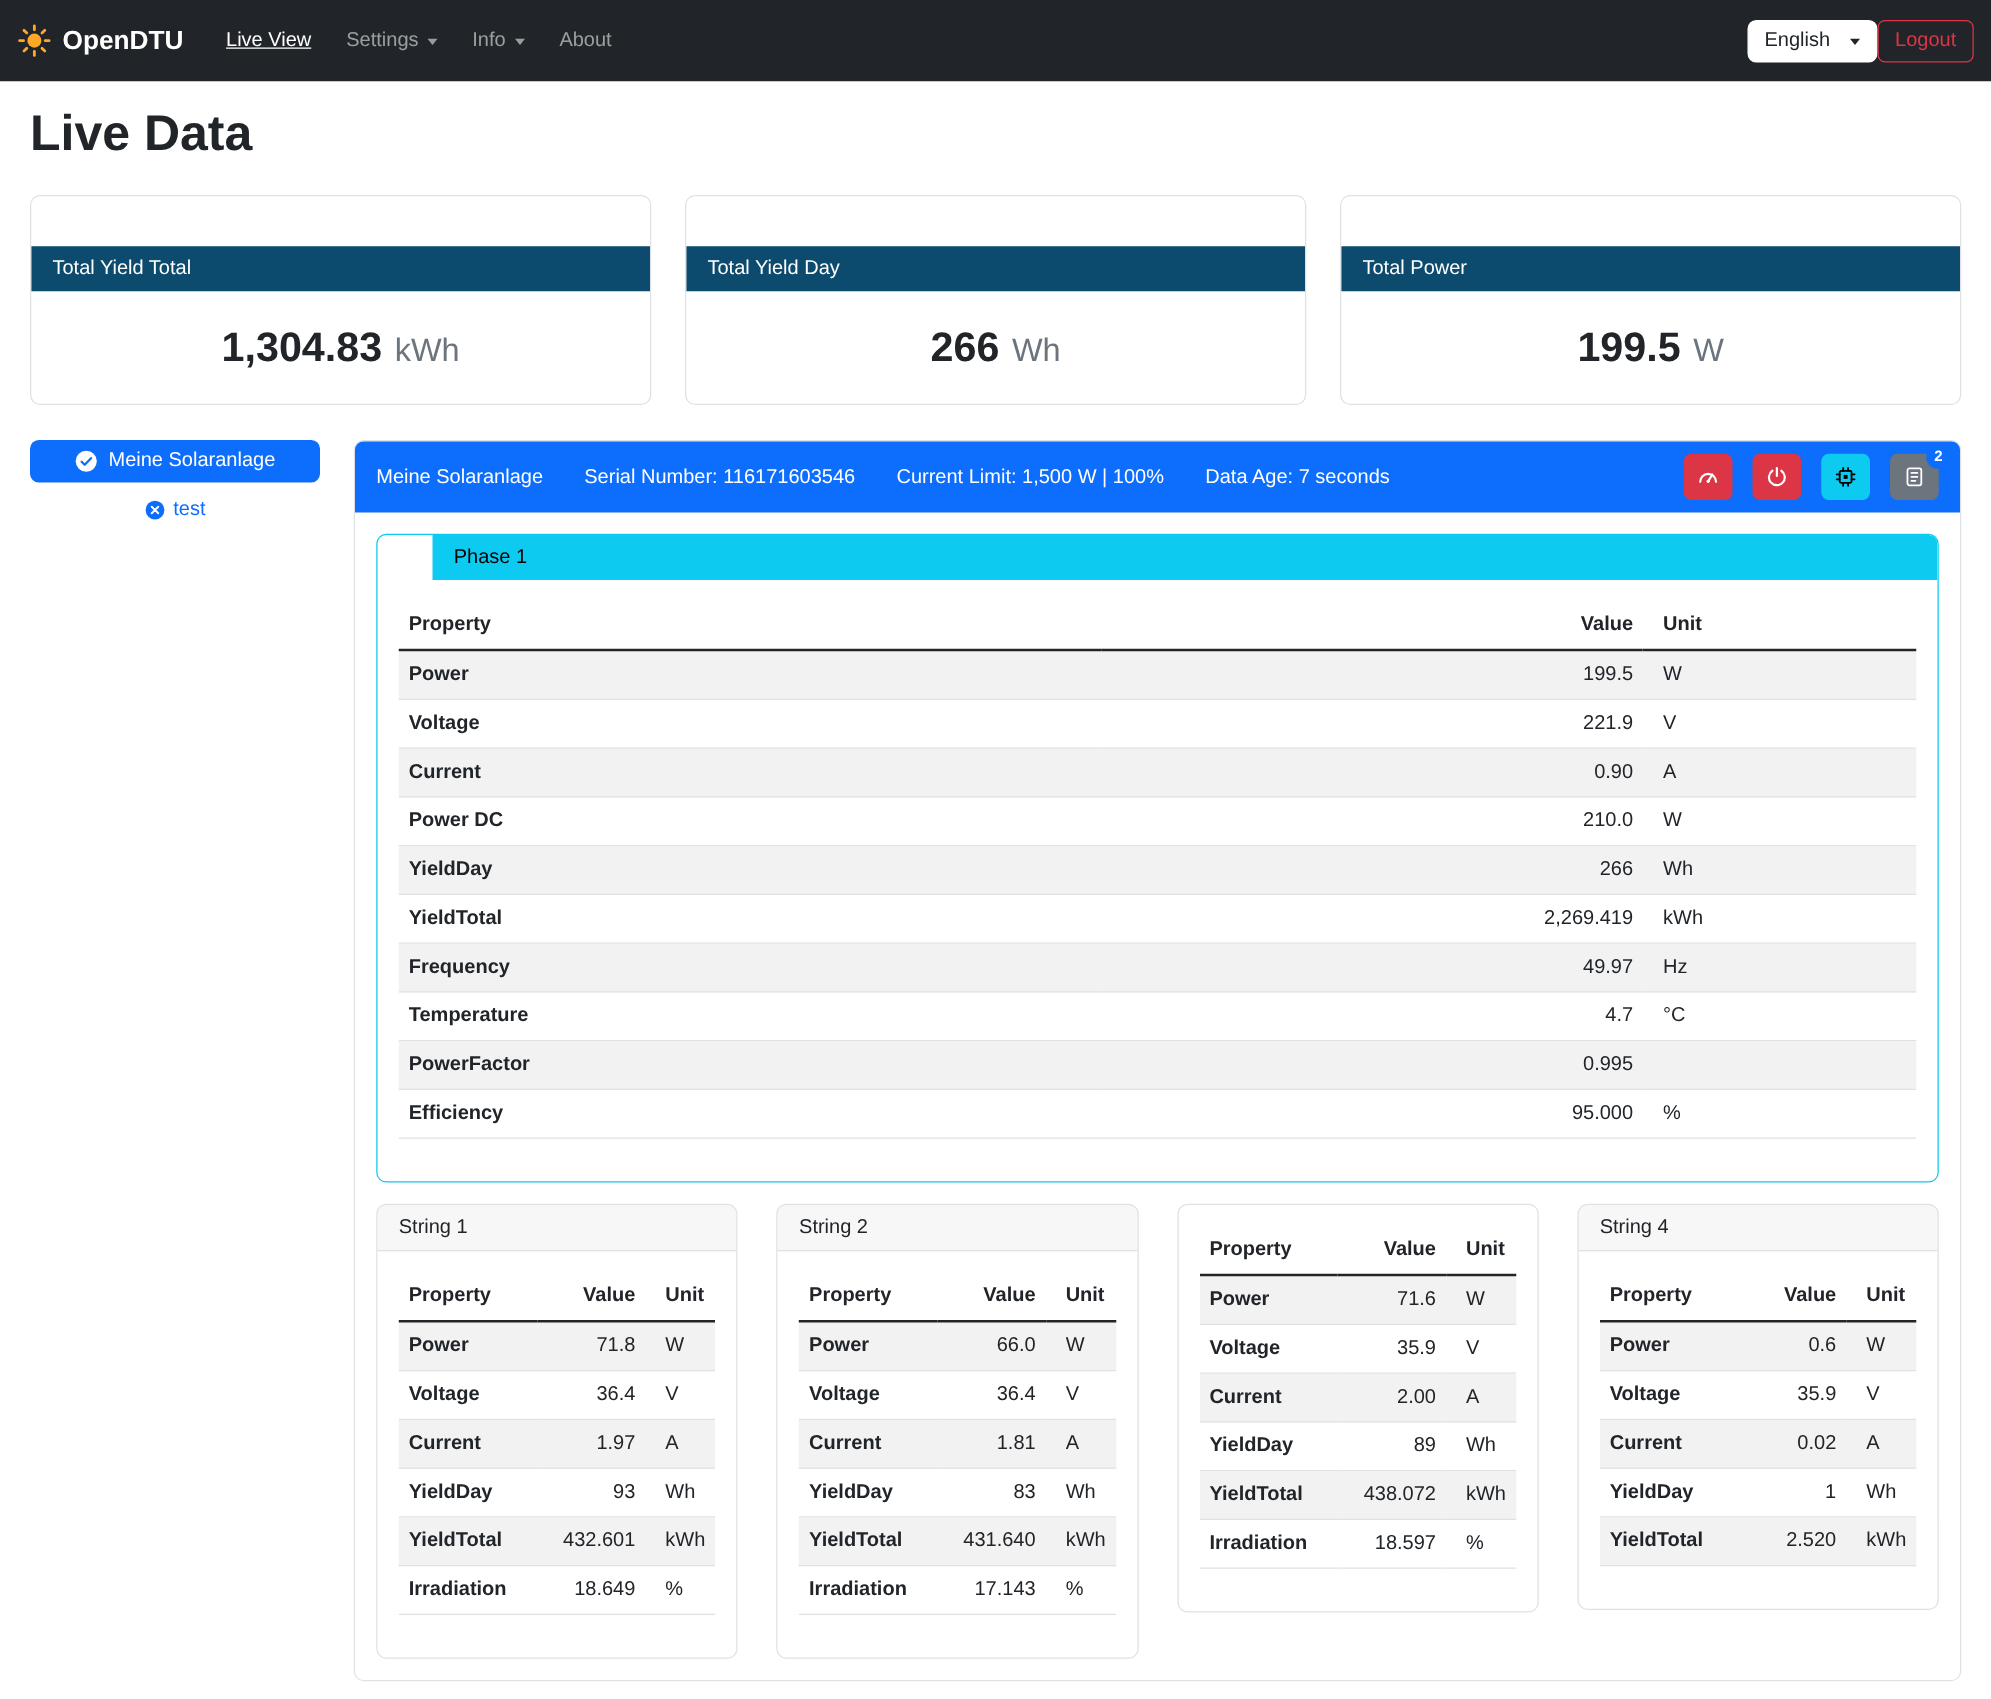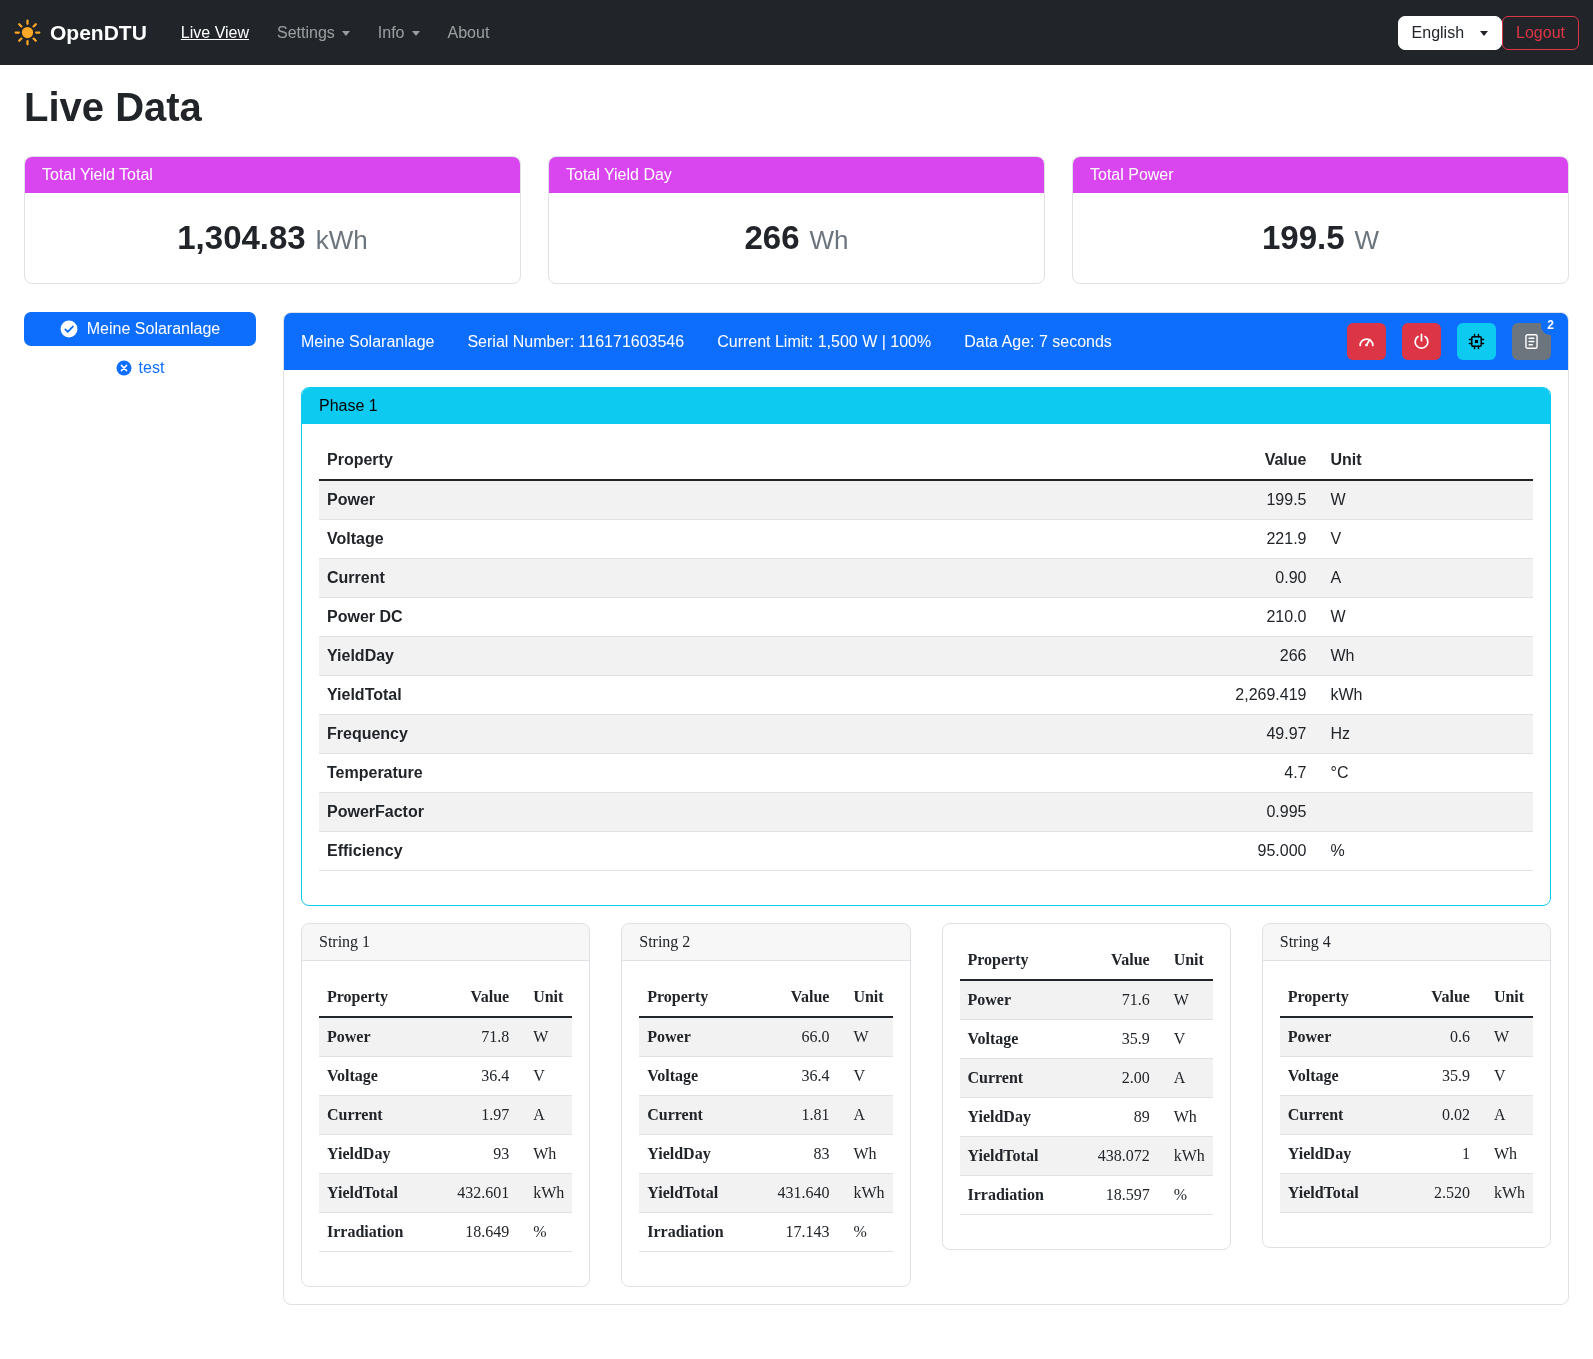--- a/index.html
+++ b/index.html
@@ -35,21 +35,21 @@
     background:transparent; color:#dc3545; border:1px solid #dc3545;
     border-radius:6px; padding:7px 13px; font-size:16px; cursor:pointer;
     font-family:inherit;
   }
   
   .container { padding:0 24px 40px; }
   .page-title { font-size:40px; font-weight:700; margin:20px 0 26px; }
   
   .stats { display:grid; grid-template-columns:repeat(3,1fr); gap:27px; margin-bottom:28px; }
   .stat-card { border:1px solid #dee2e6; border-radius:8px; overflow:hidden; background:#fff; }
-  .stat-head { background:#d946ef; color:#fff; padding:9px 17px; }
+  .stat-head { background:#0c4a6e; color:#fff; padding:9px 17px;margin-top:40px; }
   .stat-body { display:flex; align-items:baseline; justify-content:center; gap:10px; padding:26px 16px; }
   .stat-value { font-size:33px; font-weight:600; }
   .stat-unit { font-size:26px; color:#6c757d; }
   
   .layout { display:flex; align-items:flex-start; gap:27px; }
   .sidebar { width:232px; flex:none; }
   .inv-select-btn {
     width:100%; background:#0d6efd; color:#fff; border:none; border-radius:7px;
     padding:8px 12px; font-size:16px; display:flex; align-items:center;
     justify-content:center; gap:9px; cursor:pointer; font-family:inherit;
@@ -74,34 +74,34 @@
   .btn-danger { background:#dc3545; }
   .btn-info { background:#0dcaf0; }
   .btn-secondary { background:#6c757d; }
   .evt-badge {
     position:absolute; top:-8px; right:-9px; background:#0d6efd; color:#fff;
     font-size:12px; line-height:1; padding:4px 6px; border-radius:9px; font-weight:700;
   }
   .inv-body { padding:17px; }
   
   .phase-card { border:1px solid #0dcaf0; border-radius:8px; overflow:hidden; margin-bottom:17px; }
-  .phase-head { background:#0dcaf0; color:#000; padding:9px 17px; }
+  .phase-head { background:#0dcaf0; color:#000; padding:9px 17px;margin-left:44px; }
   .card-body { padding:17px; }
   
   table.data { width:100%; border-collapse:collapse; margin-bottom:17px; }
   .data th, .data td { padding:10px 8px; border-bottom:1px solid #dee2e6; font-size:16px; }
   .data thead th { border-bottom:2px solid #212529; }
   .data .prop { text-align:left; font-weight:700; }
   .data .val  { text-align:right; font-weight:400; }
   .data .unit { text-align:left; width:18%; min-width:48px; padding-left:16px; font-weight:400; }
   .data thead .val { font-weight:700; }
   .data thead .unit { font-weight:700; }
   .data tbody tr:nth-child(odd) { background:rgba(0,0,0,.05); }
   
-  .strings { display:grid; grid-template-columns:repeat(4,1fr); gap:31px; align-items:start;font-family:Liberation Serif, serif; }
+  .strings { display:grid; grid-template-columns:repeat(4,1fr); gap:31px; align-items:start; }
   .string-card { border:1px solid #dee2e6; border-radius:8px; overflow:hidden; background:#fff; }
   .string-head { background:rgba(0,0,0,.03); border-bottom:1px solid #dee2e6; padding:9px 17px; }
 </style>
 </head>
 <body>
 
 <nav class="navbar">
   <div class="brand">
     <span style="display:flex;">
       <svg width="27" height="27" viewBox="0 0 24 24">

